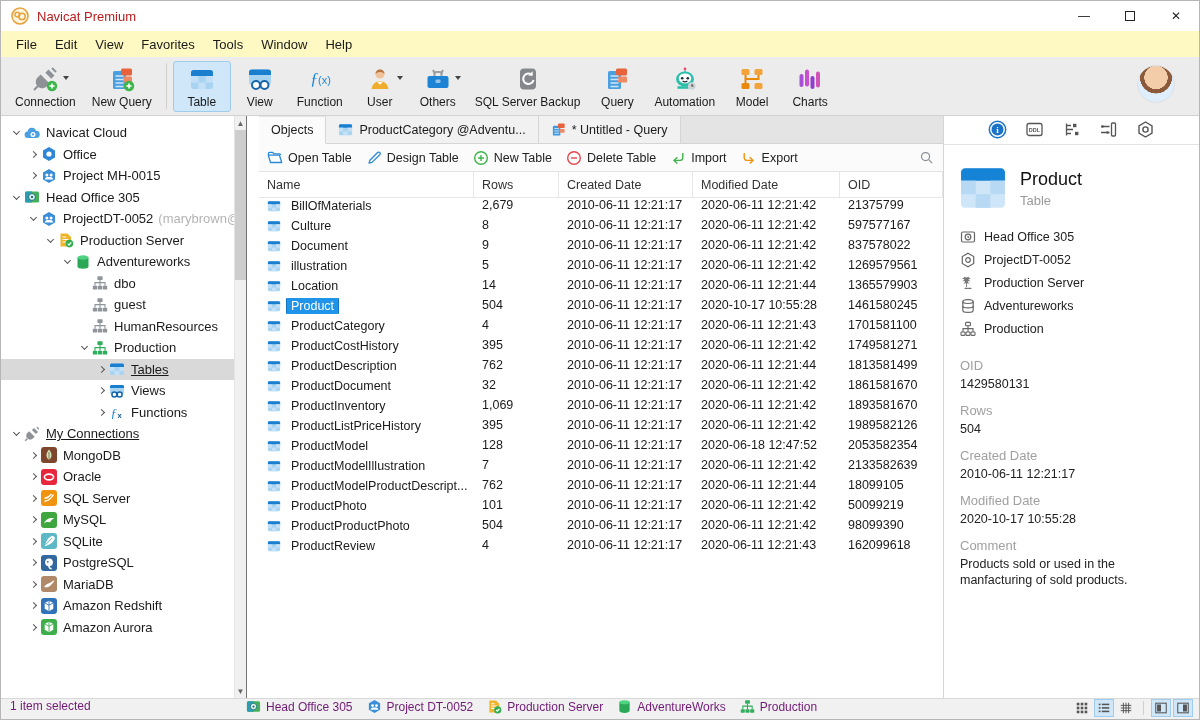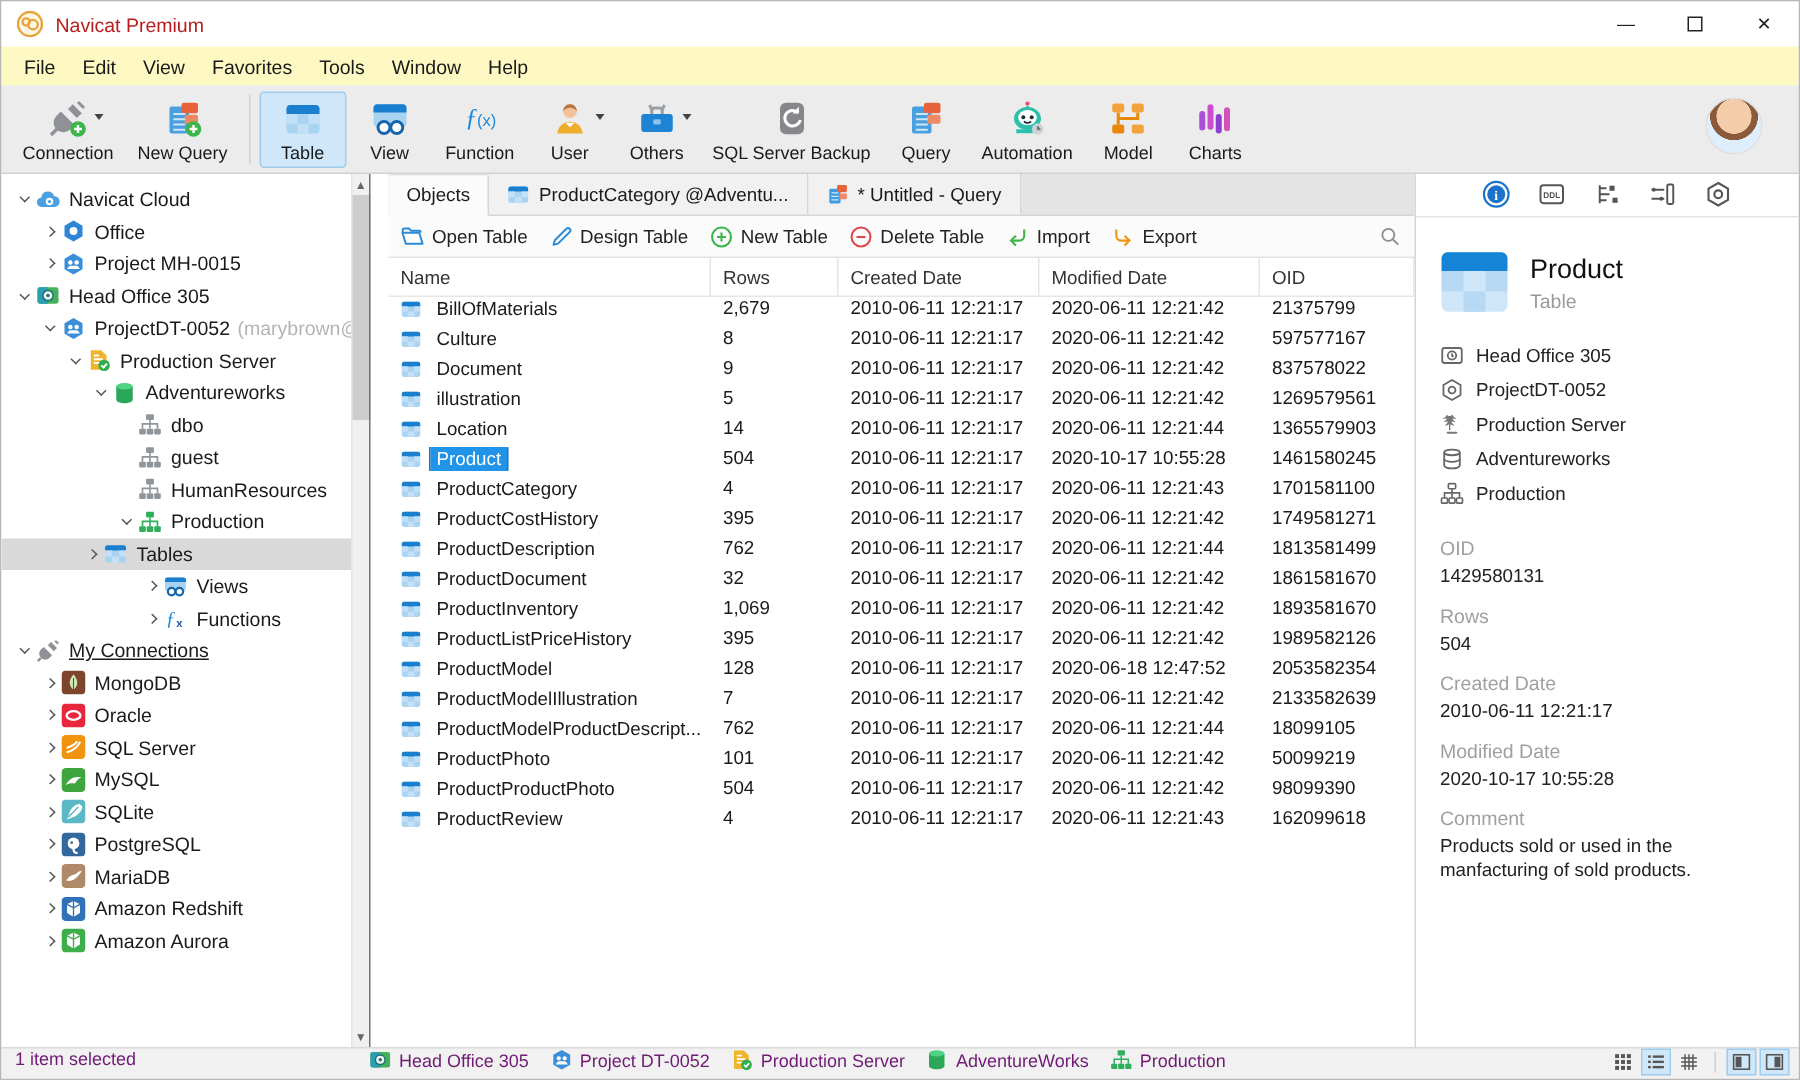--- a/index.html
+++ b/index.html
@@ -446,21 +446,21 @@
             <svg viewBox="0 0 16 16">
               <rect x="5.4" y="1.2" width="5.2" height="3.8" rx=".7" fill="#2fae5c"></rect>
               <rect x=".8" y="10.8" width="4.4" height="3.8" rx=".7" fill="#2fae5c"></rect>
               <rect x="5.8" y="10.8" width="4.4" height="3.8" rx=".7" fill="#2fae5c"></rect>
               <rect x="10.8" y="10.8" width="4.4" height="3.8" rx=".7" fill="#2fae5c"></rect>
               <path d="M8 5v2.6M3 10.8V7.6h10v3.2M8 7.6v3.2" stroke="#2fae5c" stroke-width="1.1" fill="none"></path>
             </svg>
           </span>
           <span>Production</span>
         </div>
-        <div class="tree-row selected" style="padding-left: 53px;">
+        <div class="tree-row selected" style="padding-left: 93px; text-decoration: underline;">
           <span class="chev-slot">
             <span class="chev right"></span>
           </span>
           <span class="tree-ico">
             <svg viewBox="0 0 16 16">
               <rect x="1" y="2.5" width="14" height="11.5" rx="1.6" fill="#a8d4f2"></rect>
               <path d="M1 4.1c0-.9.7-1.6 1.6-1.6h10.8c.9 0 1.6.7 1.6 1.6V6H1z" fill="#1b7fd0"></path>
               <rect x="1" y="6" width="4.6" height="4" fill="#c3e0f6"></rect>
               <rect x="10.4" y="6" width="4.6" height="4" fill="#c3e0f6"></rect>
               <rect x="5.6" y="10" width="4.8" height="4" fill="#c3e0f6"></rect>

